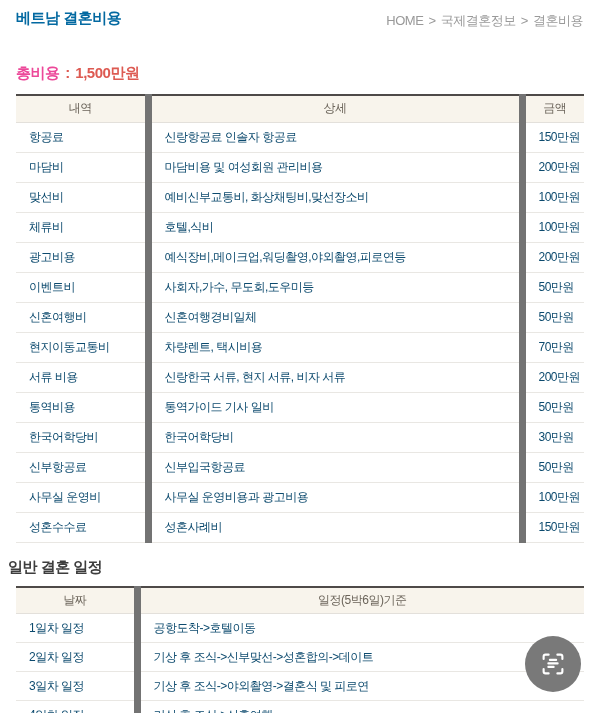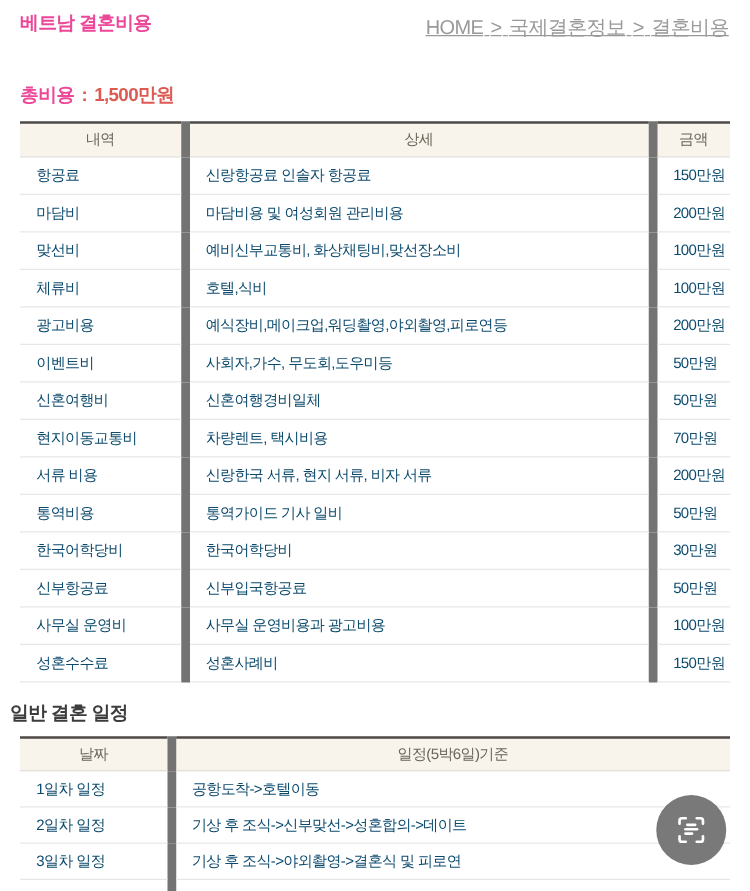--- a/index.html
+++ b/index.html
@@ -14,29 +14,28 @@
   }
   .header {
     display: flex;
     justify-content: space-between;
     align-items: flex-start;
     padding: 9px 16px 0 16px;
   }
   .page-title {
     font-size: 15px;
     font-weight: bold;
-    color: #ec4899;
+    color: #0369a1;
     letter-spacing: -0.5px;
   }
   .breadcrumb {
-    font-size: 16px;
+    font-size: 13px;
     color: #999;
     margin-top: 3px;
     letter-spacing: -0.5px;
-    text-decoration: underline;
   }
   .breadcrumb span { margin: 0 1px; }
   .summary {
     margin: 34px 16px 11px 16px;
     font-size: 15px;
     font-weight: bold;
     letter-spacing: -0.5px;
   }
   .summary .lbl { color: #ec4899; }
   .summary .sep { color: #dd5a52; margin: 0 2px; }

